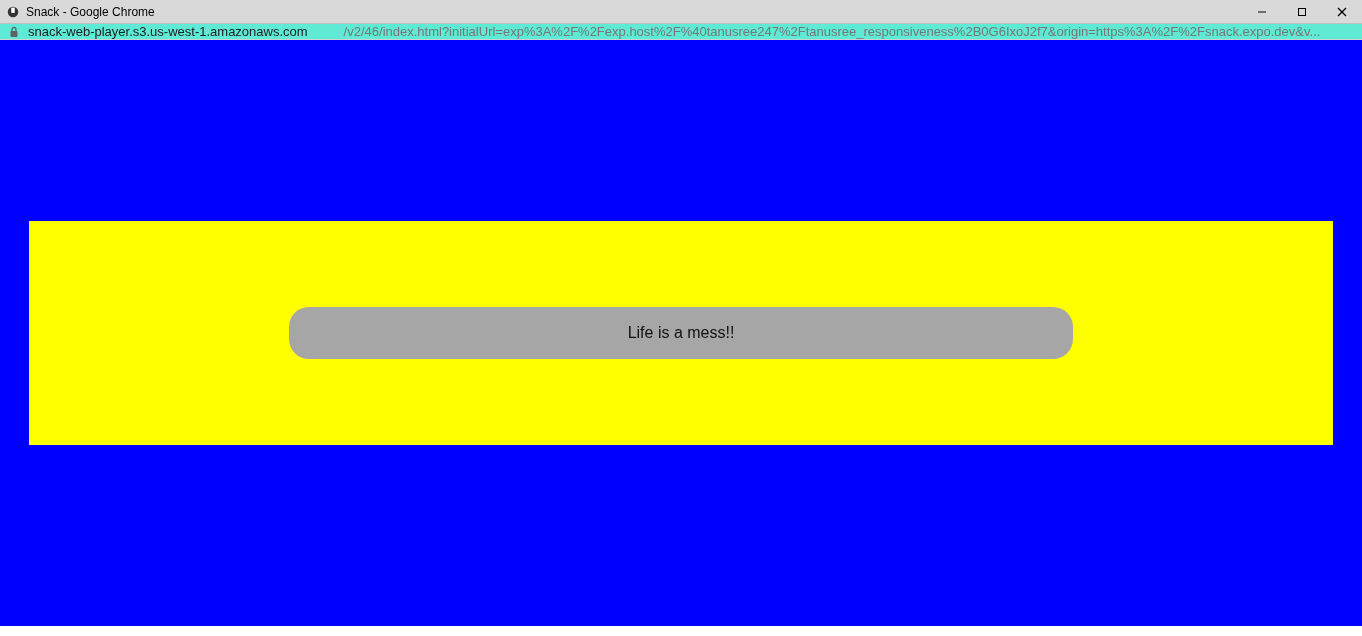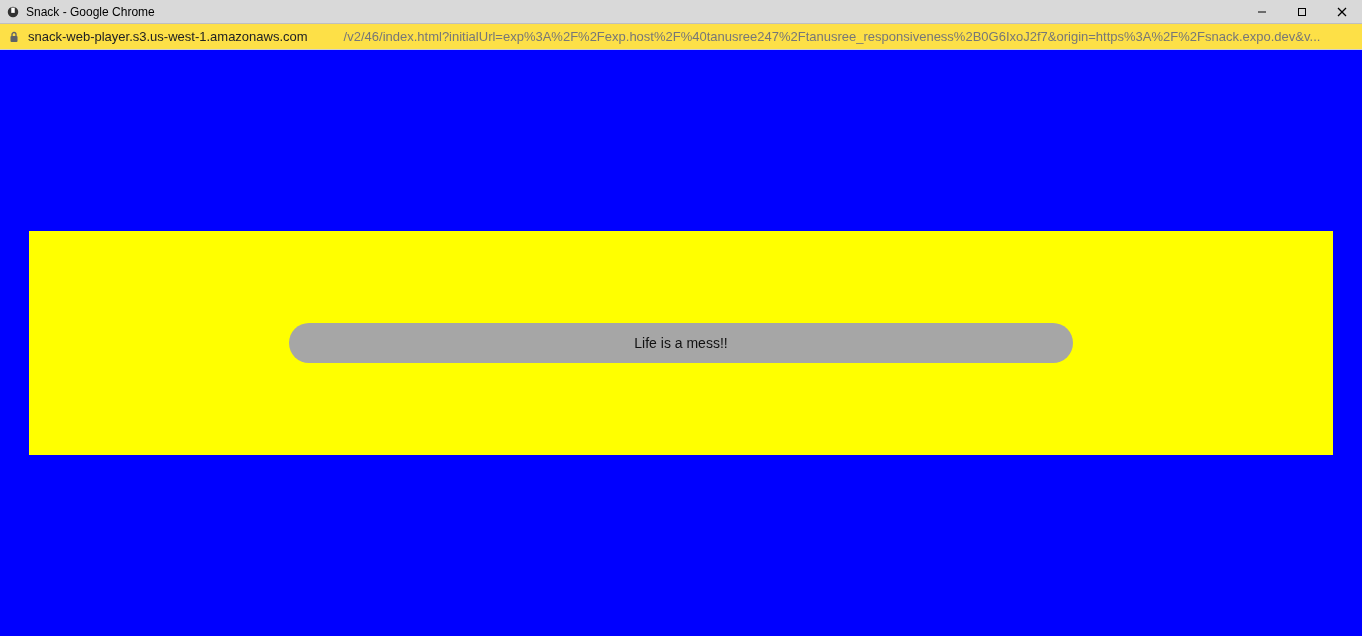--- a/index.html
+++ b/index.html
@@ -46,22 +46,22 @@
     .win-btn {
       width: 40px;
       height: 100%;
       display: flex;
       align-items: center;
       justify-content: center;
       font-size: 12px;
       color: #000;
     }
     .addressbar {
-      height: 26px;
-      background: #fde047;
+      height: 16px;
+      background: #5eead4;
       display: flex;
       align-items: center;
       padding: 0 8px;
       gap: 8px;
       border-bottom: 1px solid #d0d0d0;
     }
     .lock-icon {
       width: 12px;
       height: 12px;
       display: inline-flex;
@@ -96,26 +96,26 @@
       background: #ffff00;
       width: 1304px;
       height: 224px;
       display: flex;
       align-items: center;
       justify-content: center;
     }
     .pill {
       background: #a6a6a6;
       width: 784px;
-      height: 40px;
+      height: 52px;
       border-radius: 20px;
       display: flex;
       align-items: center;
       justify-content: center;
-      font-size: 14px;
+      font-size: 16px;
       color: #111;
     }
   </style>
 </head>
 <body>
 
 <div class="titlebar">
   <div class="titlebar-left">
     <span class="app-icon">
       <svg viewBox="0 0 16 16" width="14" height="14">

